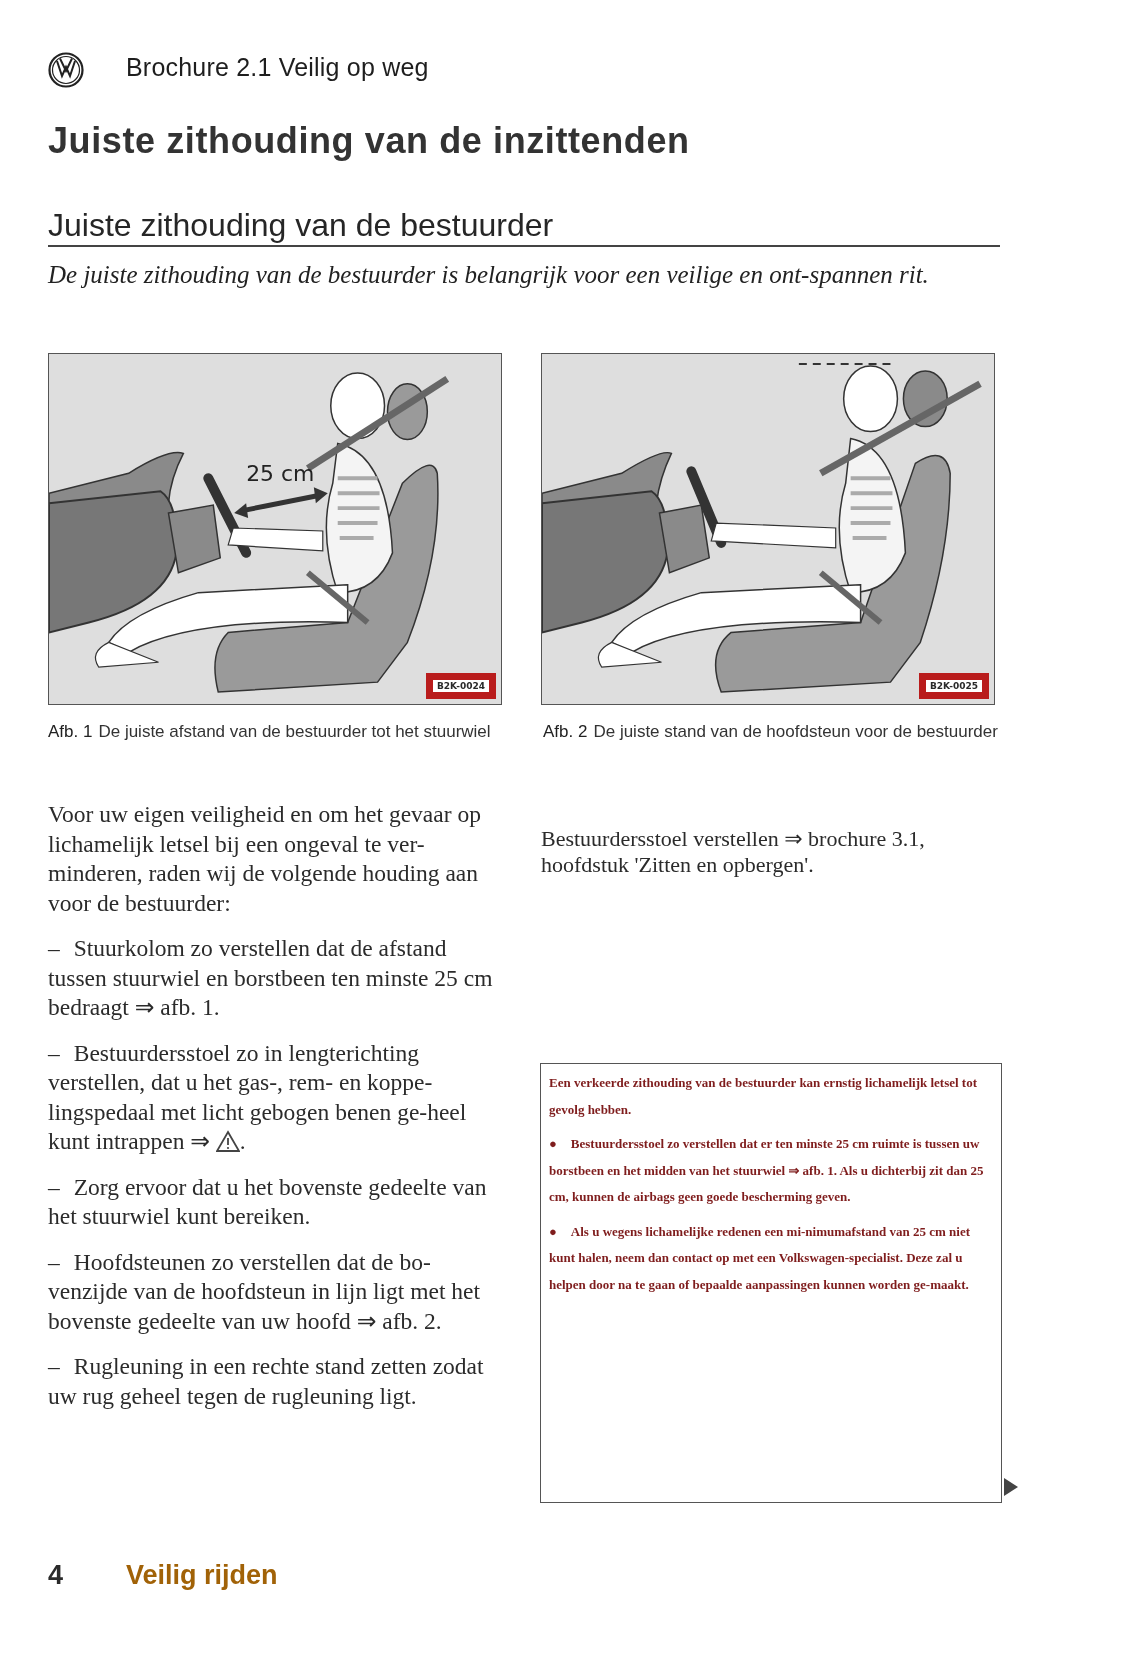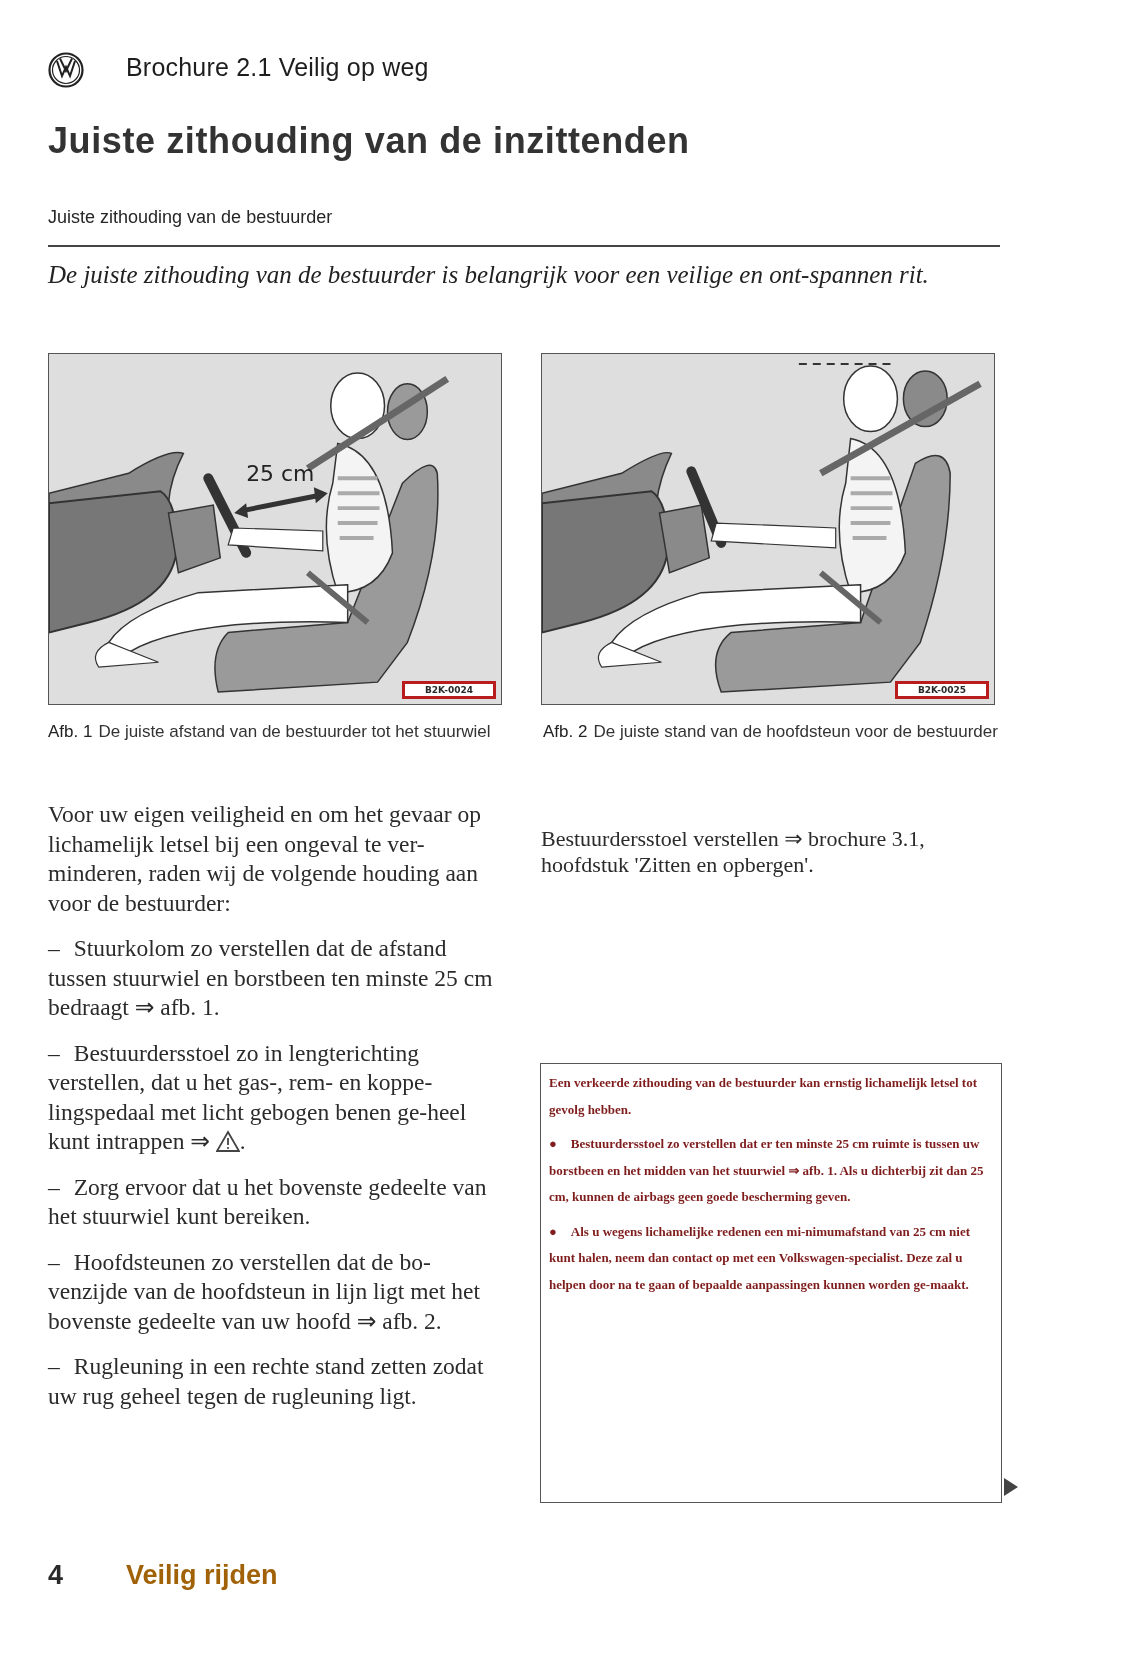--- a/index.html
+++ b/index.html
@@ -1,28 +1,28 @@
 <!DOCTYPE html>
 <html><head>
 <meta charset="utf-8">
 <style>
   html, body { margin:0; padding:0; background:#ffffff; }
   body { width:1142px; height:1654px; position:relative; overflow:hidden; color:#2a2a2a; font-family:"DejaVu Serif", serif; }
   .abs { position:absolute; }
   .vw-logo { left:48px; top:52px; width:36px; height:36px; }
   .run-head { left:126px; top:53px; font-size:25px; font-family:"Liberation Sans", sans-serif; color:#1e1e1e; letter-spacing:0.2px; }
   .title { left:48px; top:120px; font-size:36px; font-weight:bold; font-family:"Liberation Sans", sans-serif; color:#333; letter-spacing:0.6px; }
-  .subhead { left:48px; top:207px; font-size:18px; font-family:"Liberation Sans", sans-serif; color:#262626;text-align:right; }
+  .subhead { left:48px; top:207px; font-size:32px; font-family:"Liberation Sans", sans-serif; color:#262626;text-align:right; }
   .rule { left:48px; top:245px; width:952px; height:2px; background:#444; }
   .intro { left:48px; top:258px; width:950px; font-size:25px; font-style:italic; line-height:33px; font-family:"Liberation Serif", serif; color:#222; }
   .figure { top:353px; width:454px; height:352px; border:1.5px solid #555; background:#dcdcdc; box-sizing:border-box; overflow:hidden; }
   .fig1 { left:48px; }
   .fig2 { left:541px; }
   .figure svg { width:100%; height:100%; display:block; }
-  .figcode { position:absolute; right:5px; bottom:5px; font-size:9px; font-weight:bold; font-family:"DejaVu Sans", sans-serif; border:3px solid #b91c1c; background:#fff; padding:1px 20px; }
+  .figcode { position:absolute; right:5px; bottom:5px; font-size:9px; font-weight:bold; font-family:"DejaVu Sans", sans-serif; border:7px solid #b91c1c; background:#fff; padding:1px 4px; }
   .caption { top:718px; width:460px; font-size:17px; line-height:27px; font-family:"Liberation Sans", sans-serif; color:#333; }
   .caption b { font-weight:normal; color:#222; margin-right:6px; }
   .cap1 { left:48px; }
   .cap2 { left:543px; }
   .col { font-family:"Liberation Serif", serif; font-size:23.5px; line-height:29.5px; color:#2b2b2b; }
   .col p { margin:0 0 16px 0; }
   .lcol { left:48px; top:800px; width:455px; }
   .rcol { left:541px; top:800px; width:460px; }
   .dash { margin-right:14px; }
   .note { font-size:22px; line-height:26px; margin-top:26px !important; }

